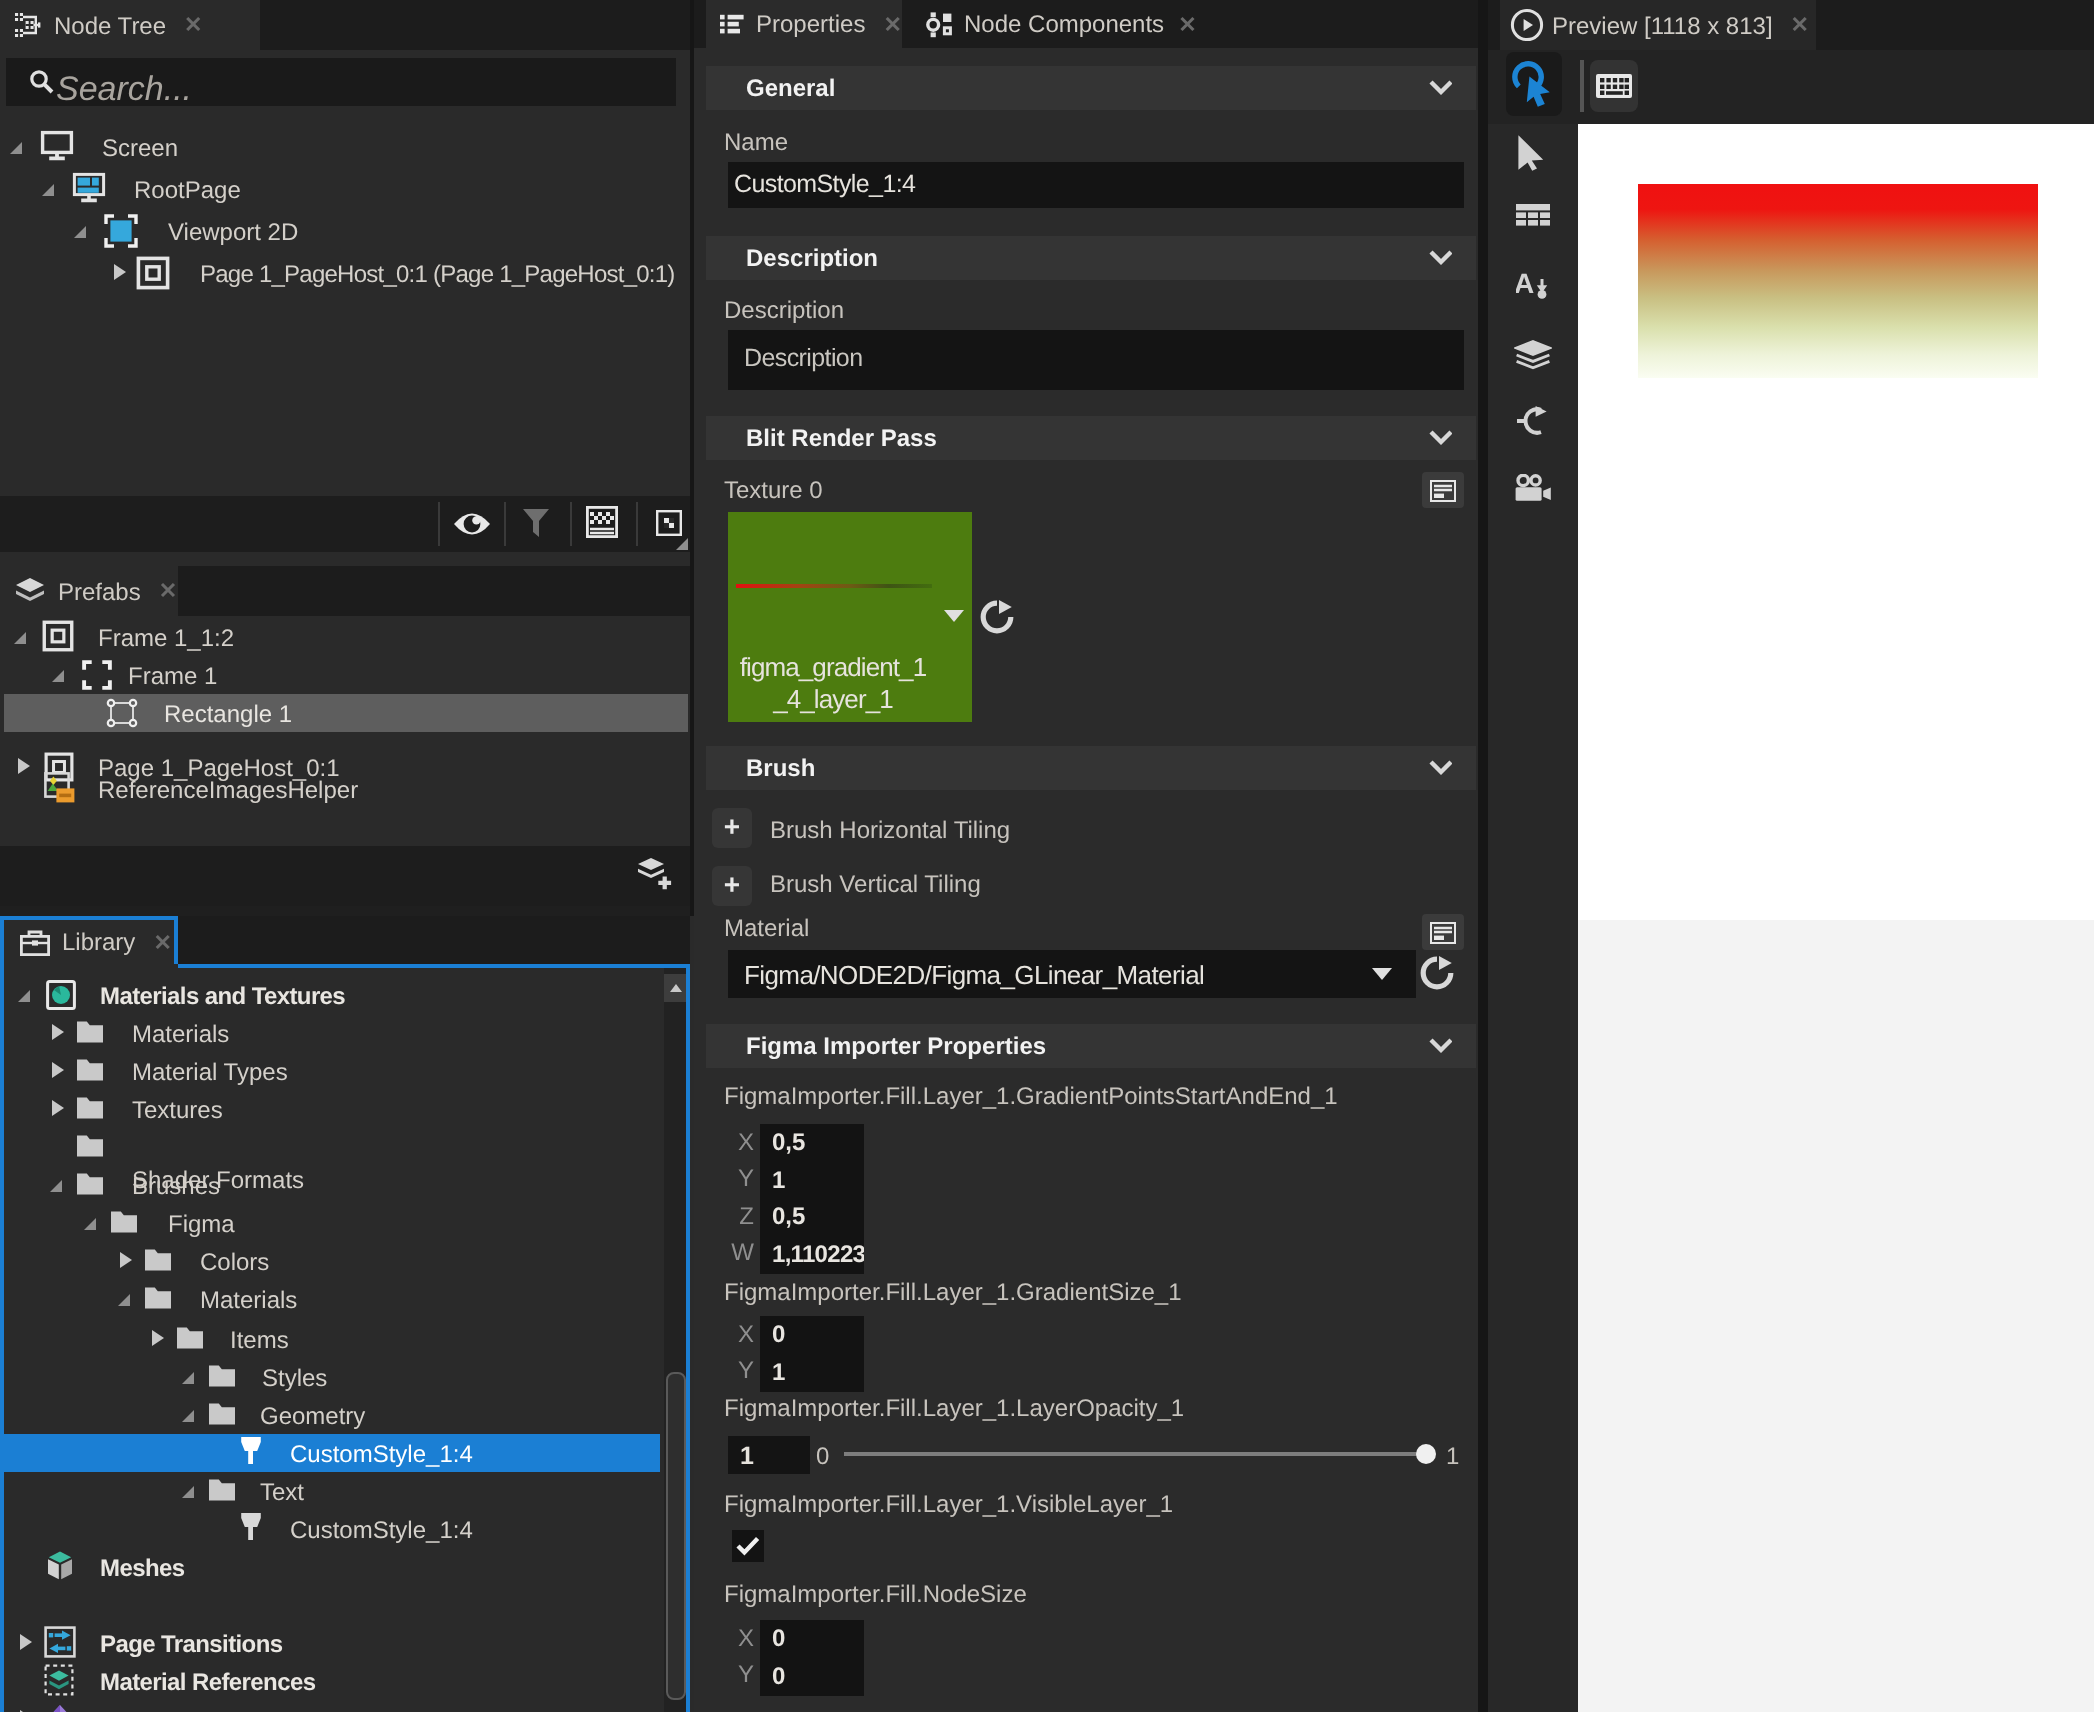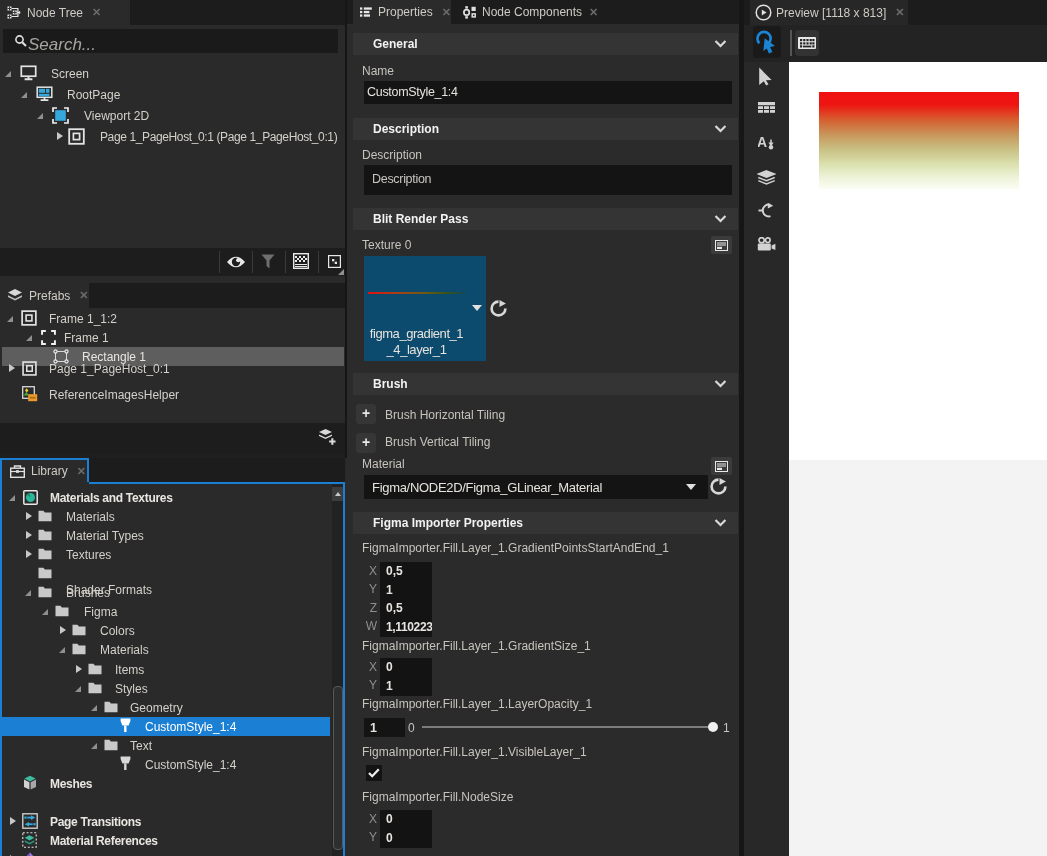--- a/index.html
+++ b/index.html
@@ -166,21 +166,21 @@
         <rect x="2.5" y="2.5" width="11" height="10" fill="none" stroke="#d8d8d8" stroke-width="1"></rect>
         <g fill="#5e5e5e" stroke="#f0f0f0" stroke-width="1.1">
           <circle cx="2.5" cy="2.5" r="1.6"></circle>
           <circle cx="13.5" cy="2.5" r="1.6"></circle>
           <circle cx="2.5" cy="12.5" r="1.6"></circle>
           <circle cx="13.5" cy="12.5" r="1.6"></circle>
         </g>
       </svg>
     <span style="position:absolute;left:82px;top:3px;color:#e8e5e0;">Rectangle 1</span>
   </div>
-  <div class="trow" style="top:76px;height:19px;width:345px;">
+  <div class="trow" style="top:91px;height:19px;width:345px;">
     <i class="tri-c" style="left:9px;top:5px;"></i>
     <svg width="15" height="15" viewBox="0 0 17 17" style="position:absolute;left:22px;top:2px;">
         <g stroke="#e4e4e4" fill="none">
           <rect x="1.2" y="1.2" width="14.6" height="14.6" stroke-width="1.8"></rect>
           <rect x="5.4" y="5.4" width="6.2" height="6.2" stroke-width="1.7"></rect>
         </g>
       </svg>
     <span style="position:absolute;left:49px;top:3px;">Page 1_PageHost_0:1</span>
   </div>
   <div class="trow" style="top:102px;height:19px;width:345px;">
@@ -285,21 +285,21 @@
       </svg>
     <span style="position:absolute;left:100px;top:3px;">Materials</span>
   </div>
   <div class="trow" style="top:202px;height:19px;width:332px;">
     <i class="tri-c" style="left:76px;top:5px;"></i>
     <svg width="14" height="12" viewBox="0 0 14 12" style="position:absolute;left:88px;top:3px;">
         <path d="M0.5 0.8 H5.4 L6.9 2.6 H13.5 V11.2 H0.5 Z" fill="#c9c9c9"></path>
       </svg>
     <span style="position:absolute;left:115px;top:3px;">Items</span>
   </div>
-  <div class="trow" style="top:221px;height:19px;width:332px;">
+  <div class="trow" style="top:221px;height:19px;width:332px;margin-left:16px;">
     <i class="tri-e" style="left:75px;top:7px;"></i>
     <svg width="14" height="12" viewBox="0 0 14 12" style="position:absolute;left:88px;top:3px;">
         <path d="M0.5 0.8 H5.4 L6.9 2.6 H13.5 V11.2 H0.5 Z" fill="#c9c9c9"></path>
       </svg>
     <span style="position:absolute;left:115px;top:3px;">Styles</span>
   </div>
   <div class="trow" style="top:240px;height:19px;width:332px;">
     <i class="tri-e" style="left:91px;top:7px;"></i>
     <svg width="14" height="12" viewBox="0 0 14 12" style="position:absolute;left:104px;top:3px;">
         <path d="M0.5 0.8 H5.4 L6.9 2.6 H13.5 V11.2 H0.5 Z" fill="#c9c9c9"></path>
@@ -429,21 +429,21 @@
       </svg>
   </div>
   <div class="lbl" style="left:15px;top:238px;">Texture 0</div>
   <div class="abs" style="left:364px;top:236px;width:21px;height:18px;background:#3b3b3b;border-radius:2px;">
     <svg width="13" height="11" viewBox="0 0 13 11" style="position:absolute;left:4px;top:3.5px;">
         <rect x="0.5" y="0.5" width="12" height="10" fill="none" stroke="#e8e8e8" stroke-width="1"></rect>
         <path d="M2 3 H11 M2 5 H11" stroke="#e8e8e8" stroke-width="1.2"></path>
         <rect x="2" y="6.8" width="5" height="2.2" fill="#e8e8e8"></rect>
       </svg>
   </div>
-  <div class="abs" style="left:17px;top:256px;width:122px;height:105px;background:#0c4a6e;">
+  <div class="abs" style="left:17px;top:256px;width:122px;height:105px;background:#4d7c0f;">
     <div class="abs" style="left:4px;top:36px;width:98px;height:2px;background:linear-gradient(90deg,#e31010,#a34312 32%,#6e5a14 58%,#3e5414 78%,rgba(35,65,16,0.25));"></div>
     <div class="abs" style="left:0;top:70px;width:105px;text-align:center;color:#e6e3dd;font-size:13px;letter-spacing:-0.45px;">figma_gradient_1</div>
     <div class="abs" style="left:0;top:86px;width:105px;text-align:center;color:#e6e3dd;font-size:13px;letter-spacing:-0.45px;">_4_layer_1</div>
   </div>
   <div class="abs" style="left:125px;top:305px;width:0;height:0;border-left:5.5px solid transparent;border-right:5.5px solid transparent;border-top:6.5px solid #e0e0e0;"></div>
   <svg width="17" height="17" viewBox="0 0 17 17" style="position:absolute;left:143px;top:300px;">
       <path d="M8.5 1.6 A6.9 6.9 0 1 0 15.4 8.5" fill="none" stroke="#d8d8d8" stroke-width="2.6"></path>
       <path d="M9.5 0 L9.5 7 L15.9 3.5 Z" fill="#d8d8d8"></path>
     </svg>
   <div class="hdr" style="left:6px;top:373px;width:385px;height:22px;">

